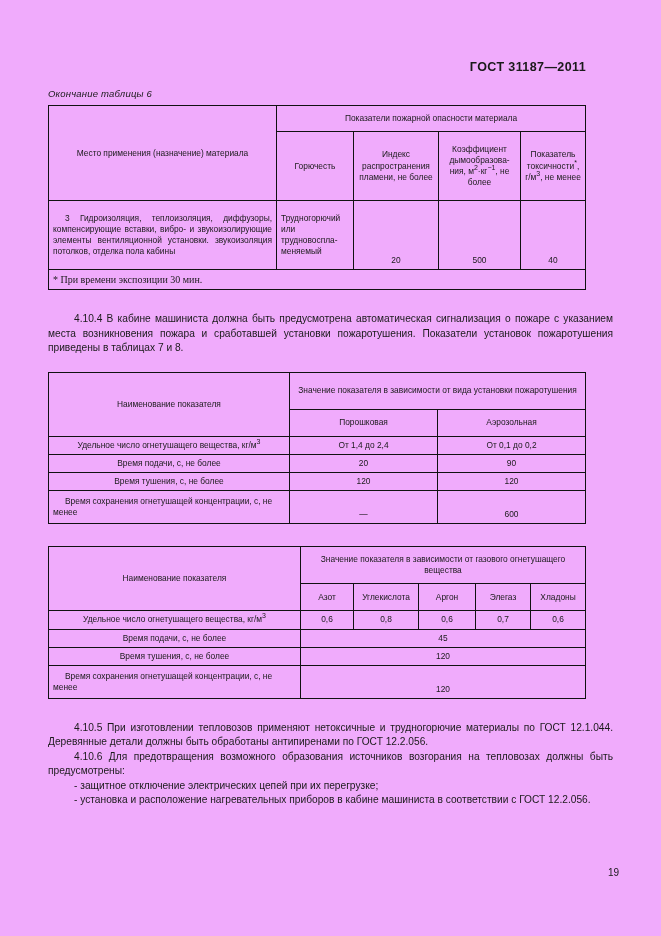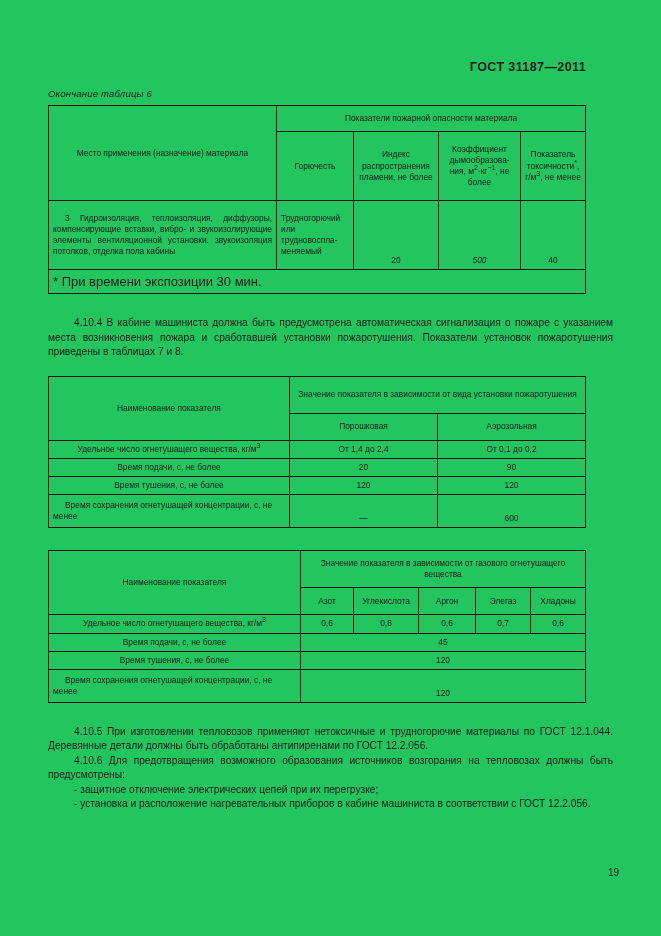--- a/index.html
+++ b/index.html
@@ -9,21 +9,21 @@
     background: #ffffff;
   }
   body {
     font-family: "Liberation Sans", sans-serif;
     color: #1a1a1a;
   }
   .page {
     position: relative;
     width: 661px;
     height: 936px;
-    background: #22c55e;
+    background: #f0abfc;
     box-sizing: border-box;
     padding: 0;
     overflow: hidden;
   }
 
   
   .page-header {
     position: absolute;
     top: 60px;
     right: 75px;
@@ -73,21 +73,22 @@
     text-align-last: left;
     hyphens: manual;
   }
   .top { vertical-align: top; }
   .indent { text-indent: 12px; }
   sup { font-size: 7px; line-height: 0; }
 
   td.footnote {
     text-align: left;
     padding: 4px 4px 4px 18px;
-    font-size: 13px;
+    font-size: 10px;
+    font-family: Liberation Serif, serif;
   }
 
   
   p.body {
     font-size: 10.2px;
     line-height: 1.42;
     margin: 0;
     text-align: justify;
     text-align-last: left;
     color: #1a1a1a;
@@ -137,21 +138,21 @@
             <span>Коэффициент дымообразова­ния, м</span><sup>2</sup><span>·кг</span><sup>−1</sup><span>, не более</span>
           </td>
           <td class="ctr">
             <span>Показатель токсичности</span><sup>*</sup><span>, г/м</span><sup>3</sup><span>, не менее</span>
           </td>
         </tr>
         <tr>
           <td class="just top indent" style="height:62px;">3 Гидроизоляция, теплоизоляция, диф­фузоры, компенсирующие вставки, вибро- и звукоизолирующие элементы вентиляцион­ной установки. звукоизоляция потолков, от­делка пола кабины</td>
           <td class="just top">Трудного­рючий или трудновоспла­меняемый</td>
           <td class="ctr" style="vertical-align:bottom;">20</td>
-          <td class="ctr" style="vertical-align:bottom;font-style:italic;">500</td>
+          <td class="ctr" style="vertical-align:bottom;">500</td>
           <td class="ctr" style="vertical-align:bottom;">40</td>
         </tr>
         <tr>
           <td colspan="5" class="footnote">*  При времени экспозиции 30 мин.</td>
         </tr>
       </tbody>
     </table>
 
     <div class="gap-lg"></div>
 

